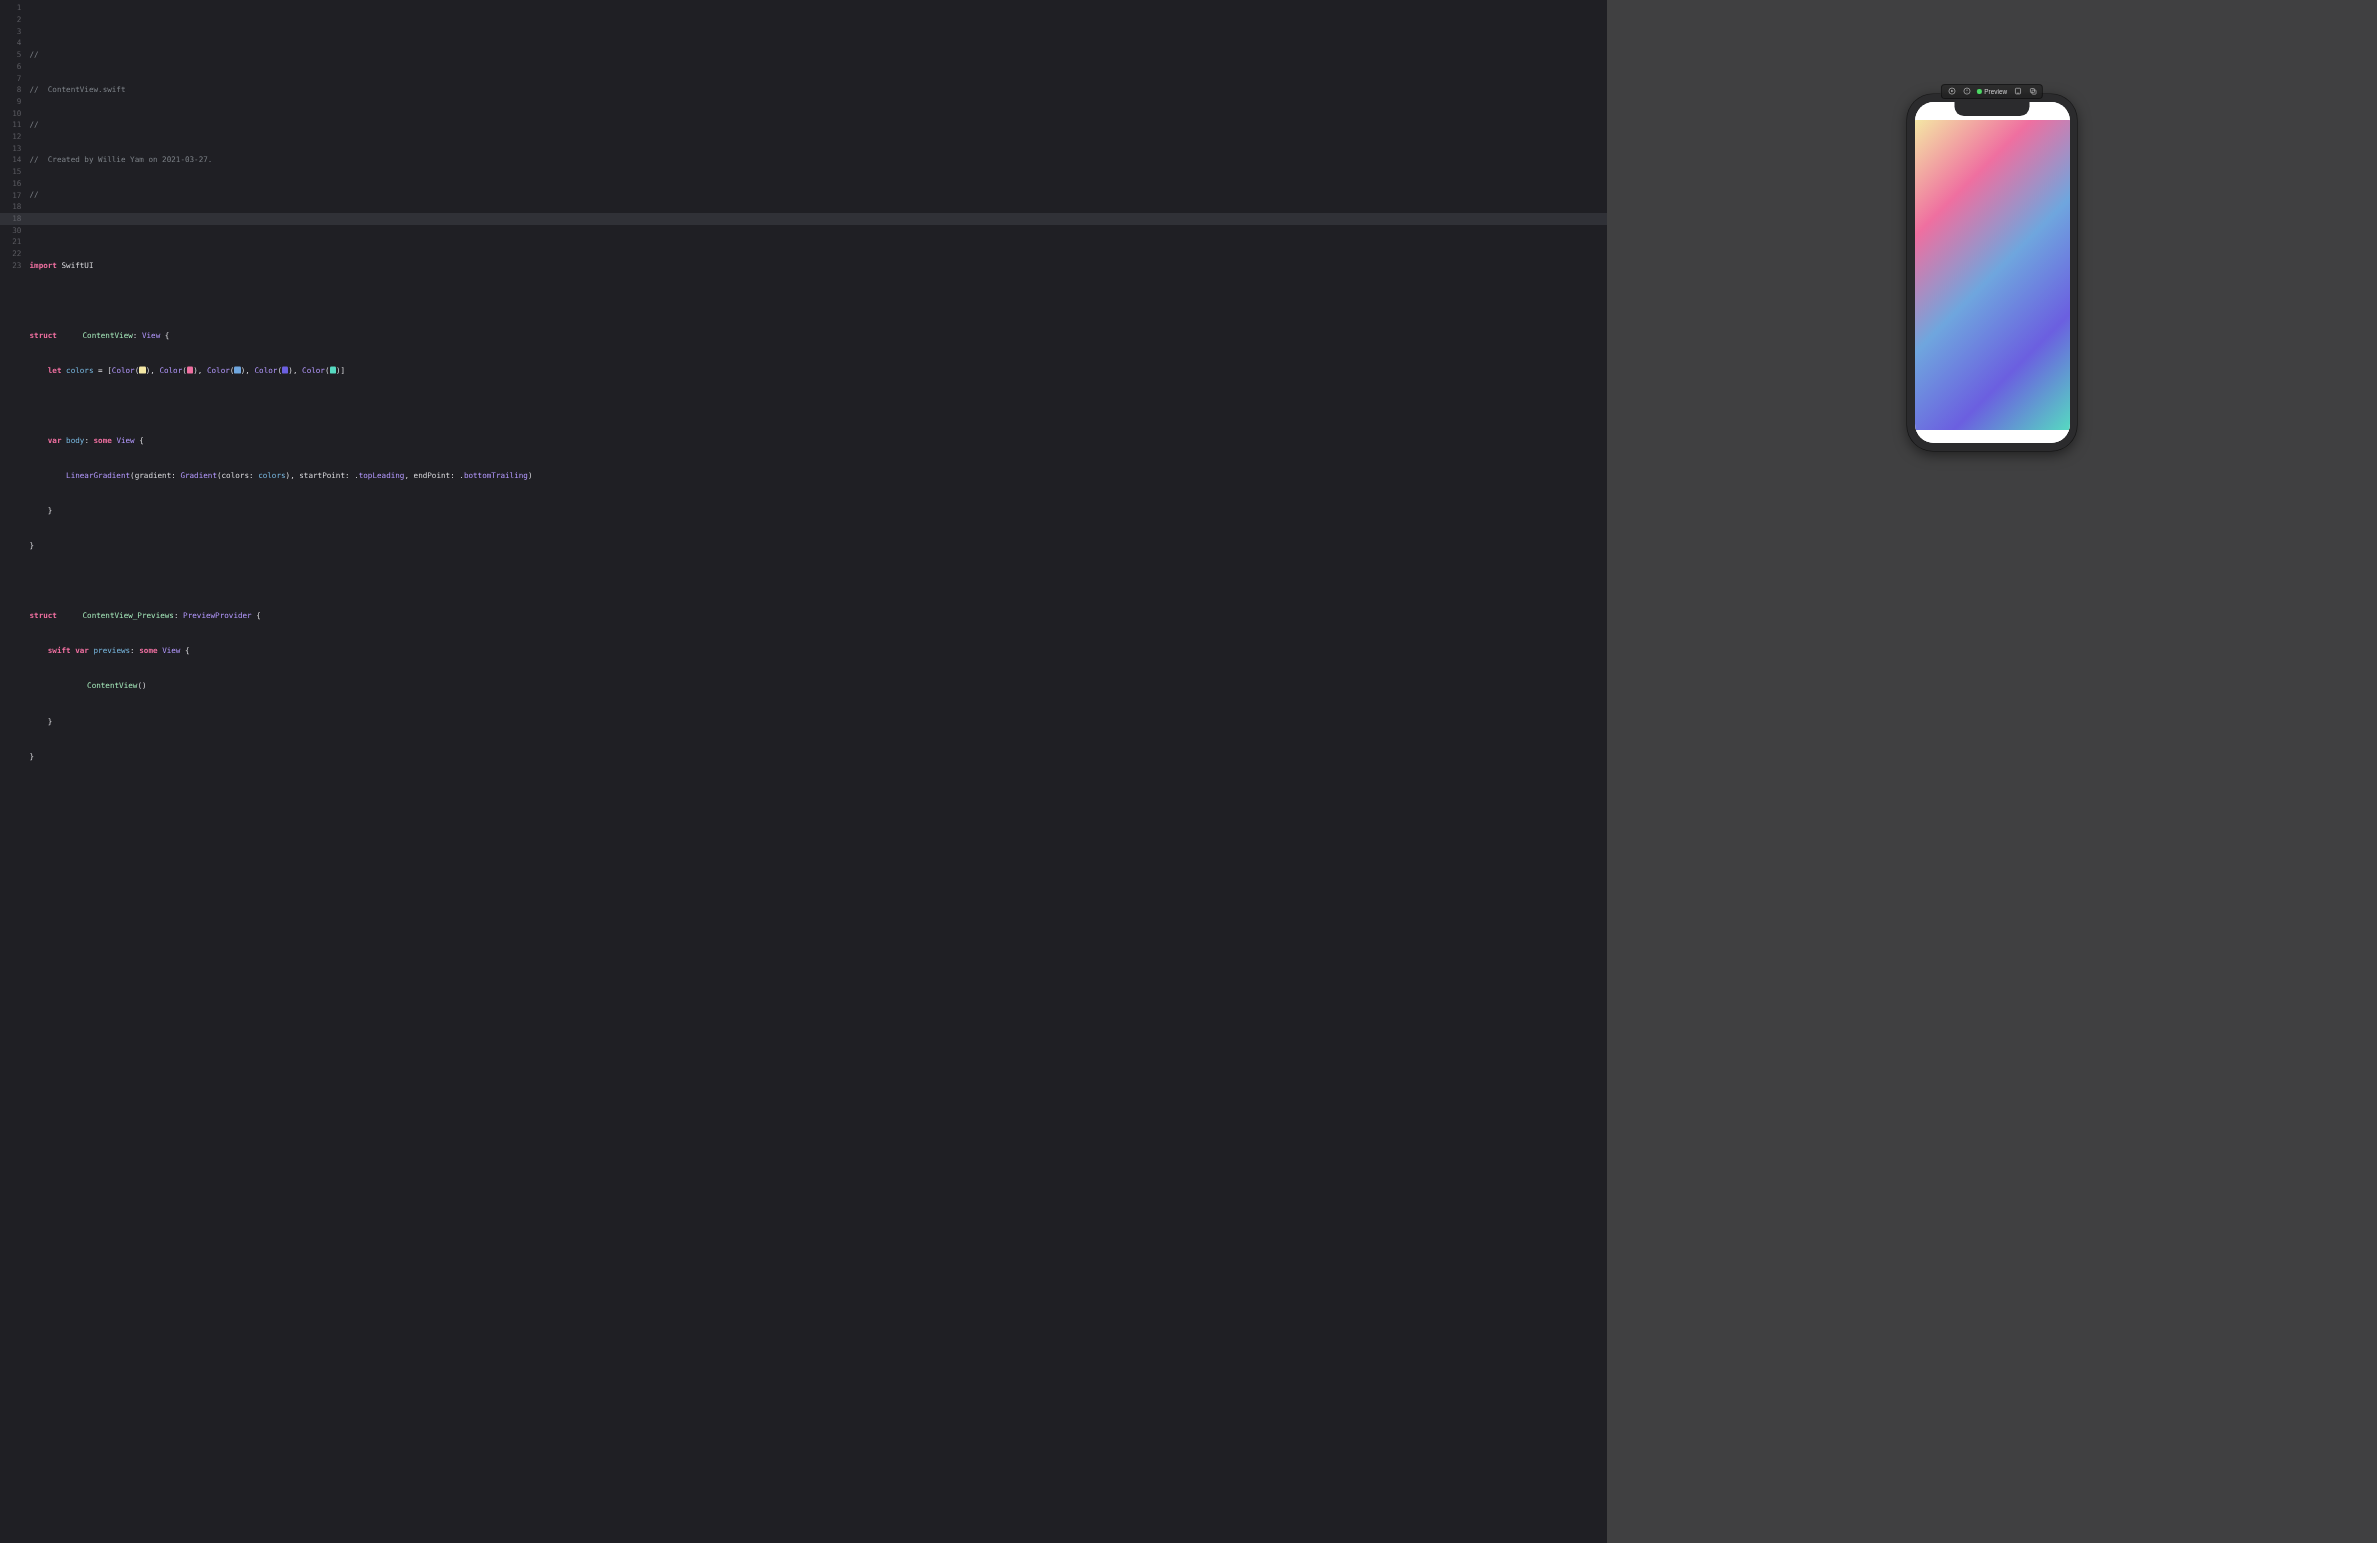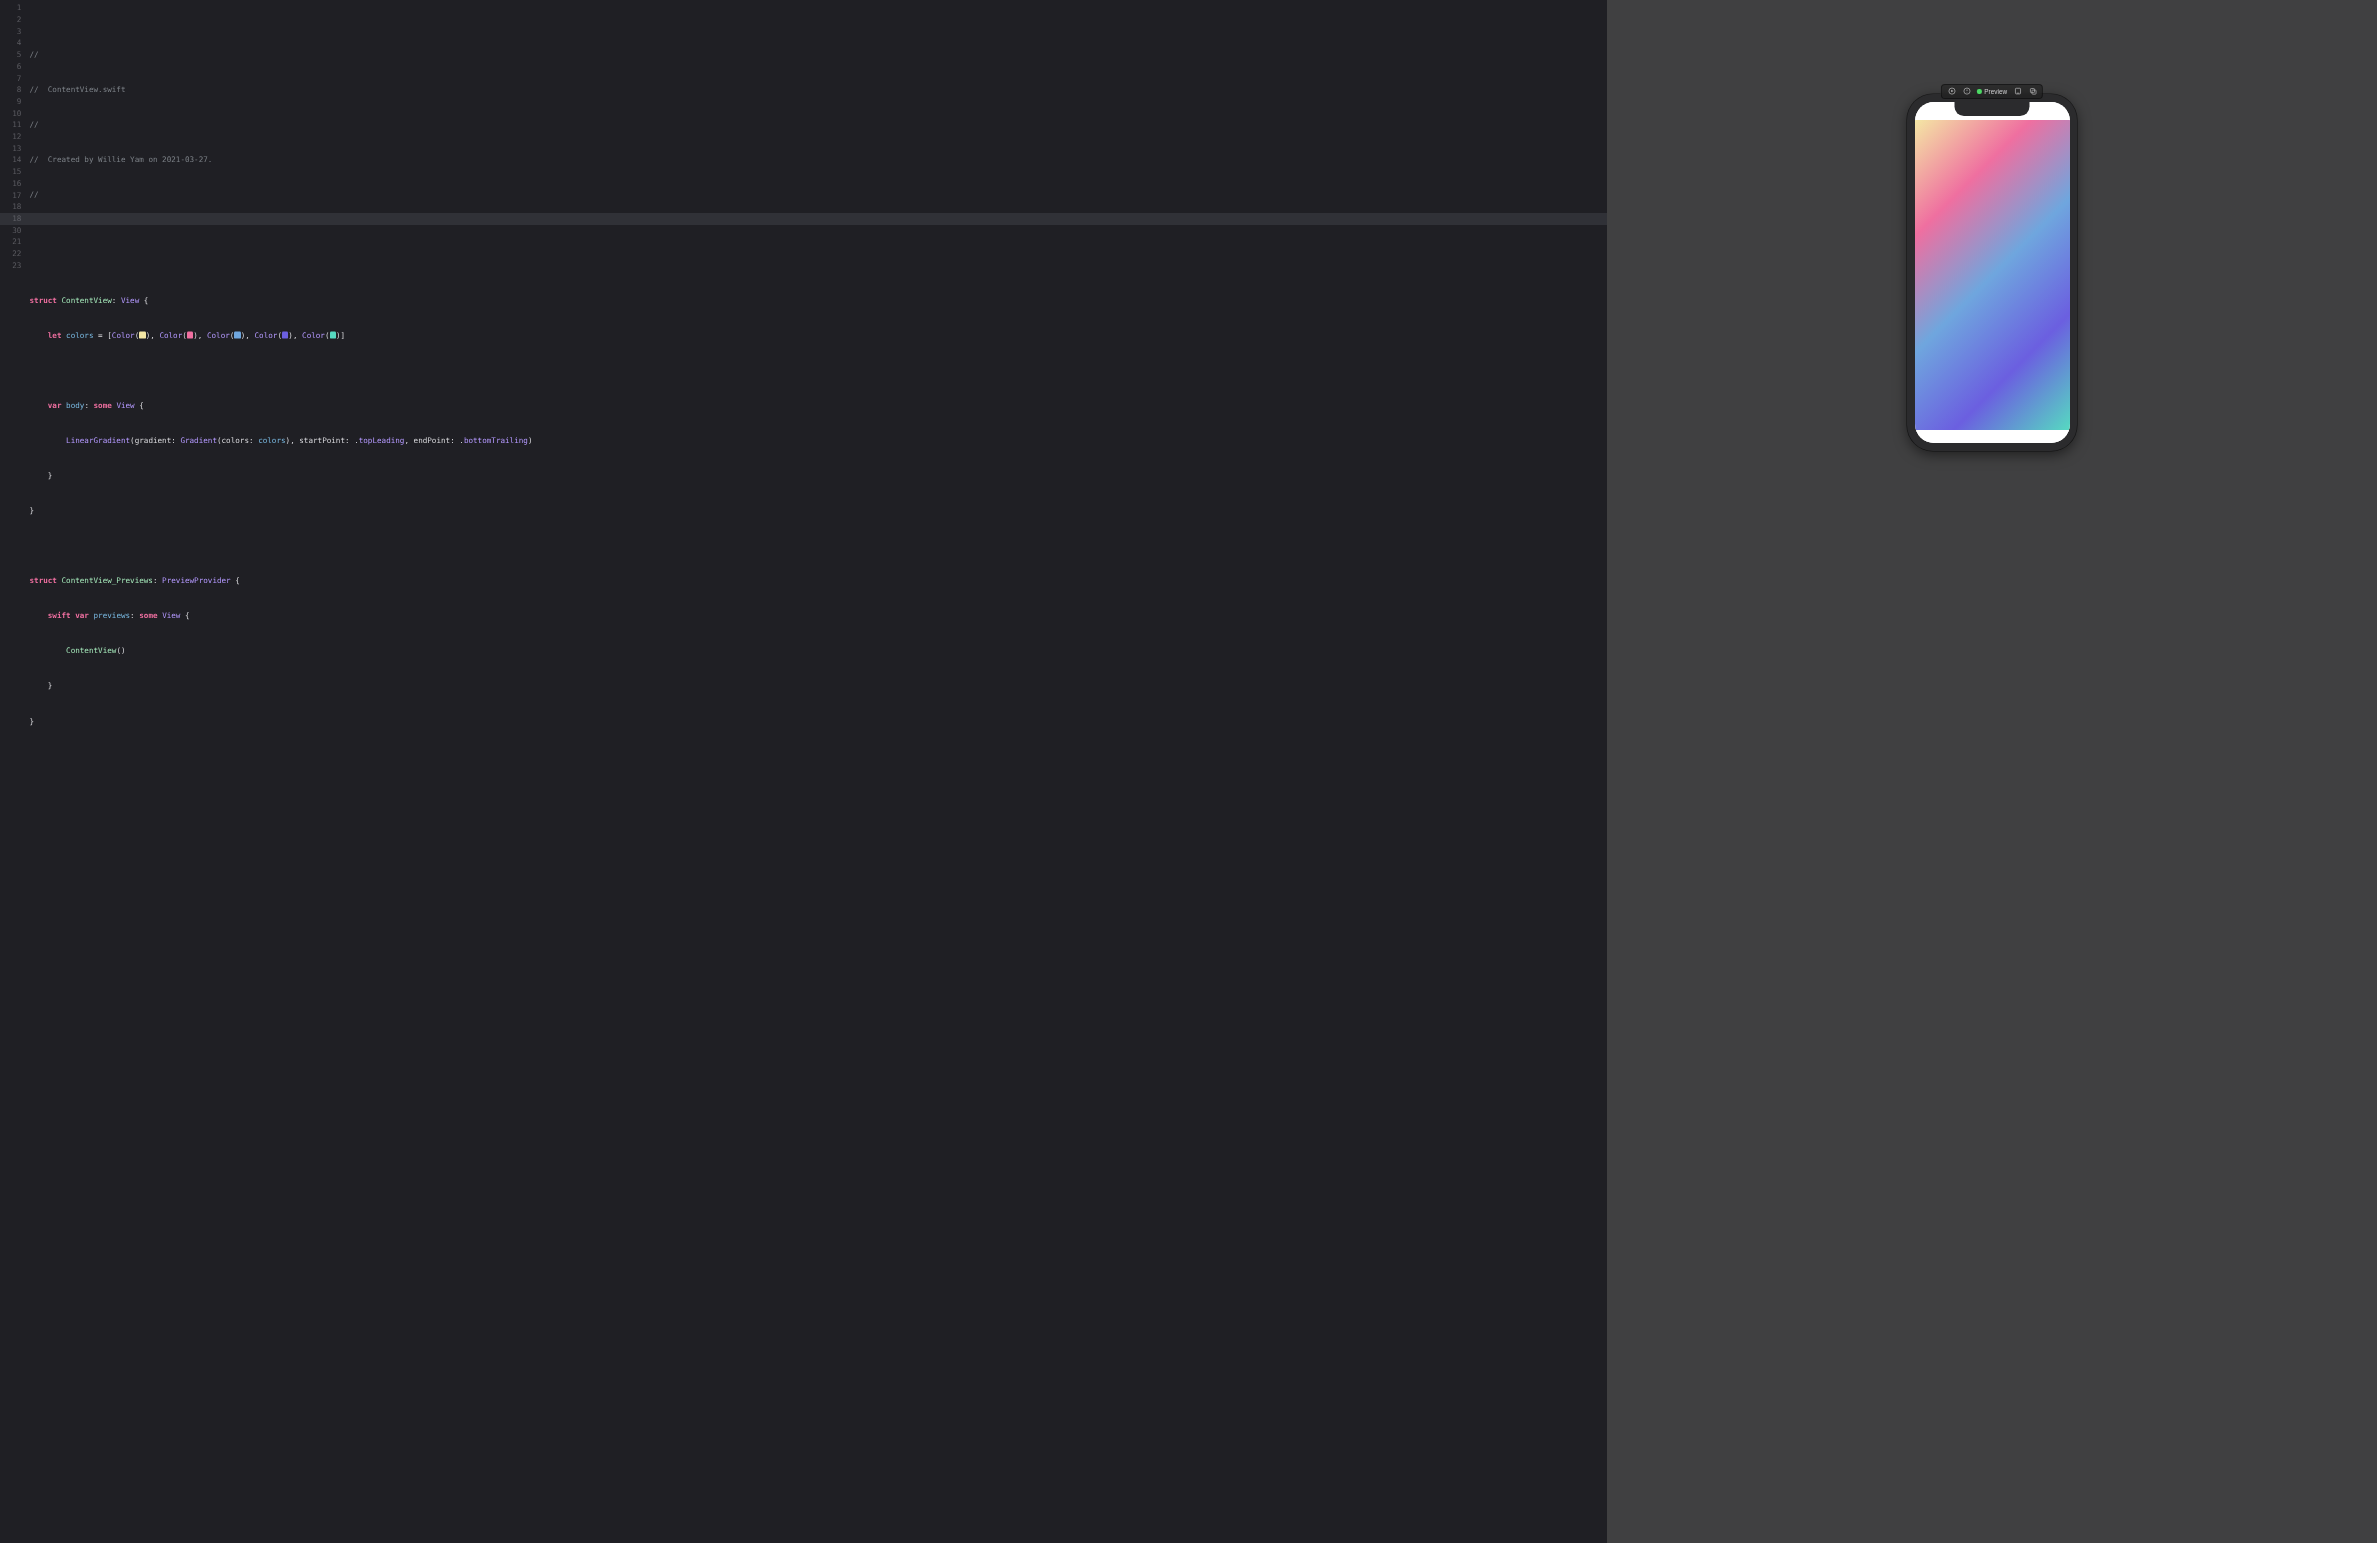--- a/index.html
+++ b/index.html
@@ -46,21 +46,21 @@
       right:0;
       height:1.54em;
       background:rgba(108,114,124,.22);
       z-index:0;
     }
     .code span, .code .line{position:relative;z-index:1;}
 
     
     .cm  {color:#7c8187;}        
     .kw  {color:#ef6fa0;font-weight:600;}        
-    .tyg {color:#a4e7b9;}        
+    .tyg {color:#a4e7b9;margin-left:21px;}        
     .id  {color:#79b9e2;}        
     .call{color:#b499ff;}        
     .mod {color:#d8d8dc;}        
     .pn  {color:#d8d8dc;}        
     .sw  {display:inline-block;width:6.4px;height:6.4px;border-radius:1.2px;transform:translateY(0.6px);}
 
     
     .preview-pane{
       flex:1;
       background:#404041;
@@ -162,20 +162,21 @@
       </div>
     <div class="code" id="code">
       <div class="hl-row" id="hlRow" style="top: 213px;"></div>
 
       <div class="line"><span class="cm">//</span></div>
       <div class="line"><span class="cm">//  </span><span class="cm">ContentView.swift</span></div>
       <div class="line"><span class="cm">//</span></div>
       <div class="line"><span class="cm">//  </span><span class="cm">Created by Willie Yam on 2021-03-27.</span></div>
       <div class="line"><span class="cm">//</span></div>
       <div class="line"><span></span></div>
+      <div class="line"><span class="kw">import</span><span class="mod"> SwiftUI</span></div>
       <div class="line"><span></span></div>
       <div class="line"><span class="kw">struct</span><span class="tyg"> ContentView</span><span class="pn">: </span><span class="call">View</span><span class="pn"> {</span></div>
       <div class="line" id="colorsLine"><span class="kw">    let</span><span class="id"> colors</span><span class="pn"> = [</span><span class="call">Color</span><span class="pn">(</span><span class="sw" style="background: rgb(244, 231, 164);"></span><span class="pn">)</span><span class="pn">, </span><span class="call">Color</span><span class="pn">(</span><span class="sw" style="background: rgb(239, 111, 160);"></span><span class="pn">)</span><span class="pn">, </span><span class="call">Color</span><span class="pn">(</span><span class="sw" style="background: rgb(111, 166, 222);"></span><span class="pn">)</span><span class="pn">, </span><span class="call">Color</span><span class="pn">(</span><span class="sw" style="background: rgb(107, 95, 224);"></span><span class="pn">)</span><span class="pn">, </span><span class="call">Color</span><span class="pn">(</span><span class="sw" style="background: rgb(86, 217, 193);"></span><span class="pn">)</span><span class="pn">]</span></div>
       <div class="line"><span></span></div>
       <div class="line"><span class="kw">    var</span><span class="id"> body</span><span class="pn">: </span><span class="kw">some</span><span class="call"> View</span><span class="pn"> {</span></div>
       <div class="line"><span class="pn">        </span><span class="call">LinearGradient</span><span class="pn">(gradient: </span><span class="call">Gradient</span><span class="pn">(colors: </span><span class="id">colors</span><span class="pn">), startPoint: .</span><span class="call">topLeading</span><span class="pn">, endPoint: .</span><span class="call">bottomTrailing</span><span class="pn">)</span></div>
       <div class="line"><span class="pn">    }</span></div>
       <div class="line"><span class="pn">}</span></div>
       <div class="line"><span></span></div>
       <div class="line"><span class="kw">struct</span><span class="tyg"> ContentView_Previews</span><span class="pn">: </span><span class="call">PreviewProvider</span><span class="pn"> {</span></div>

